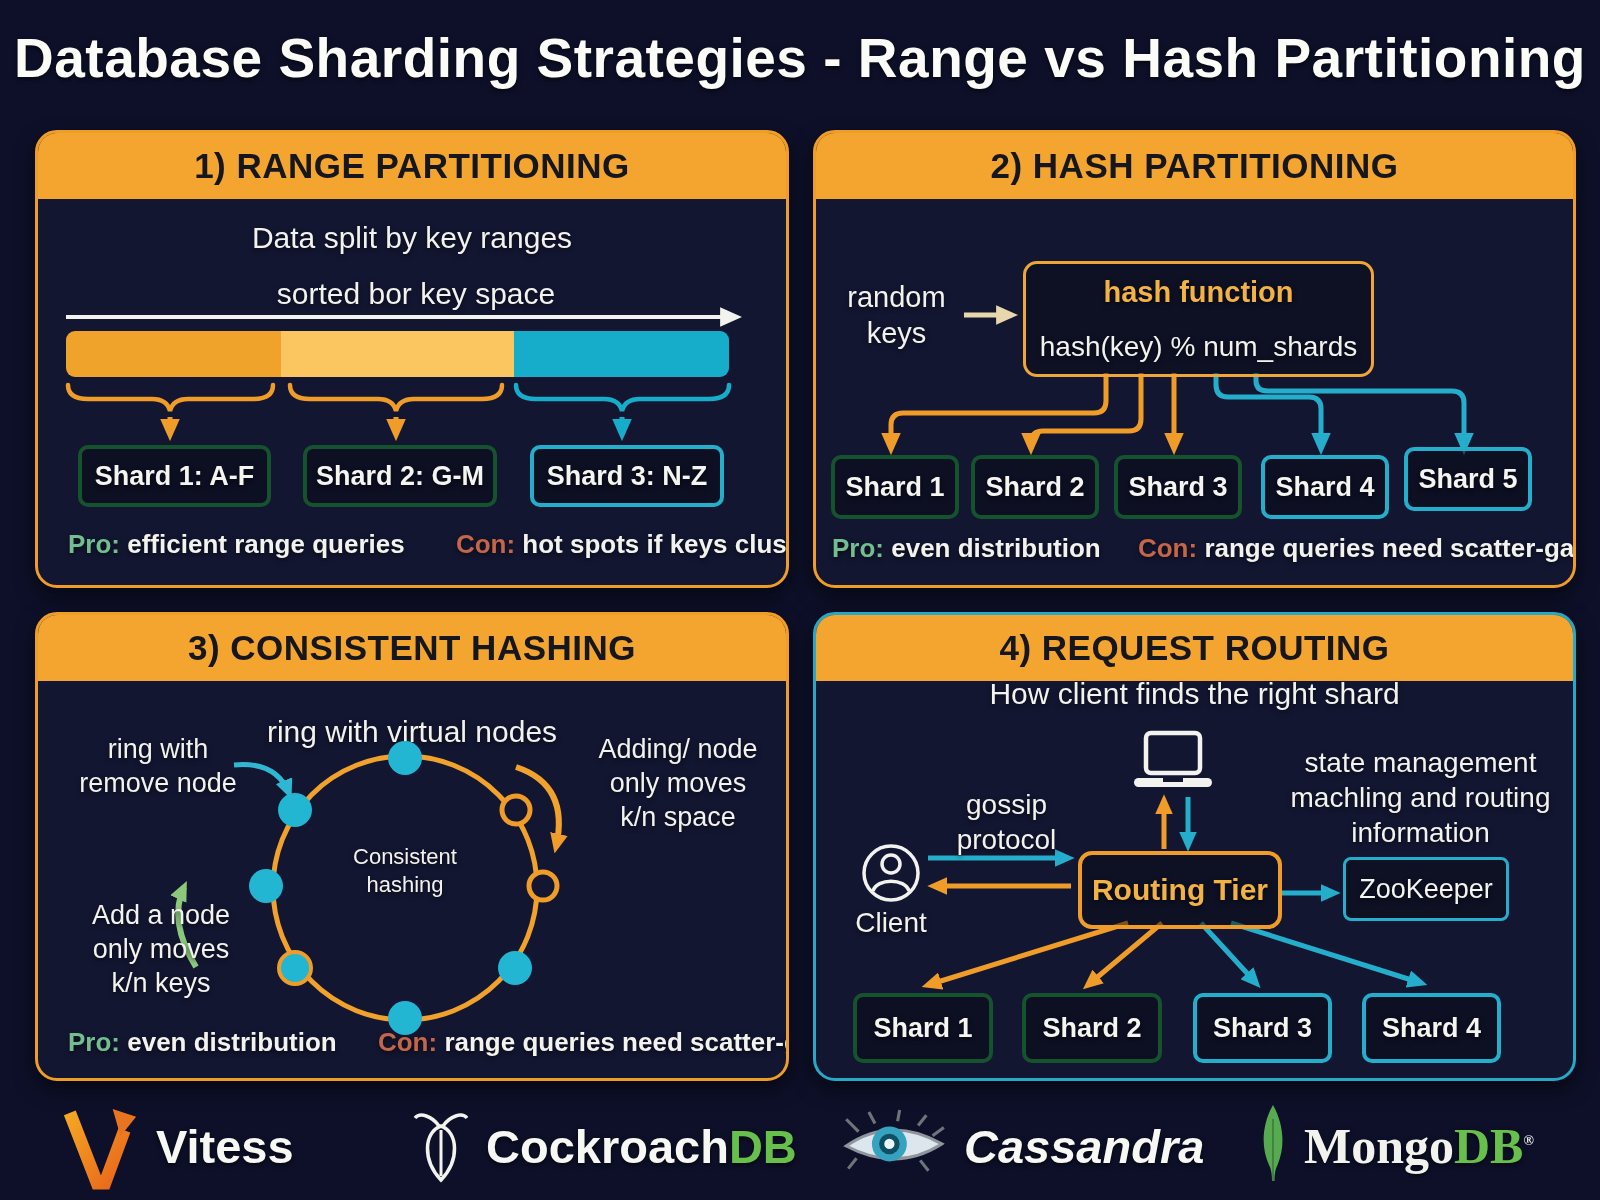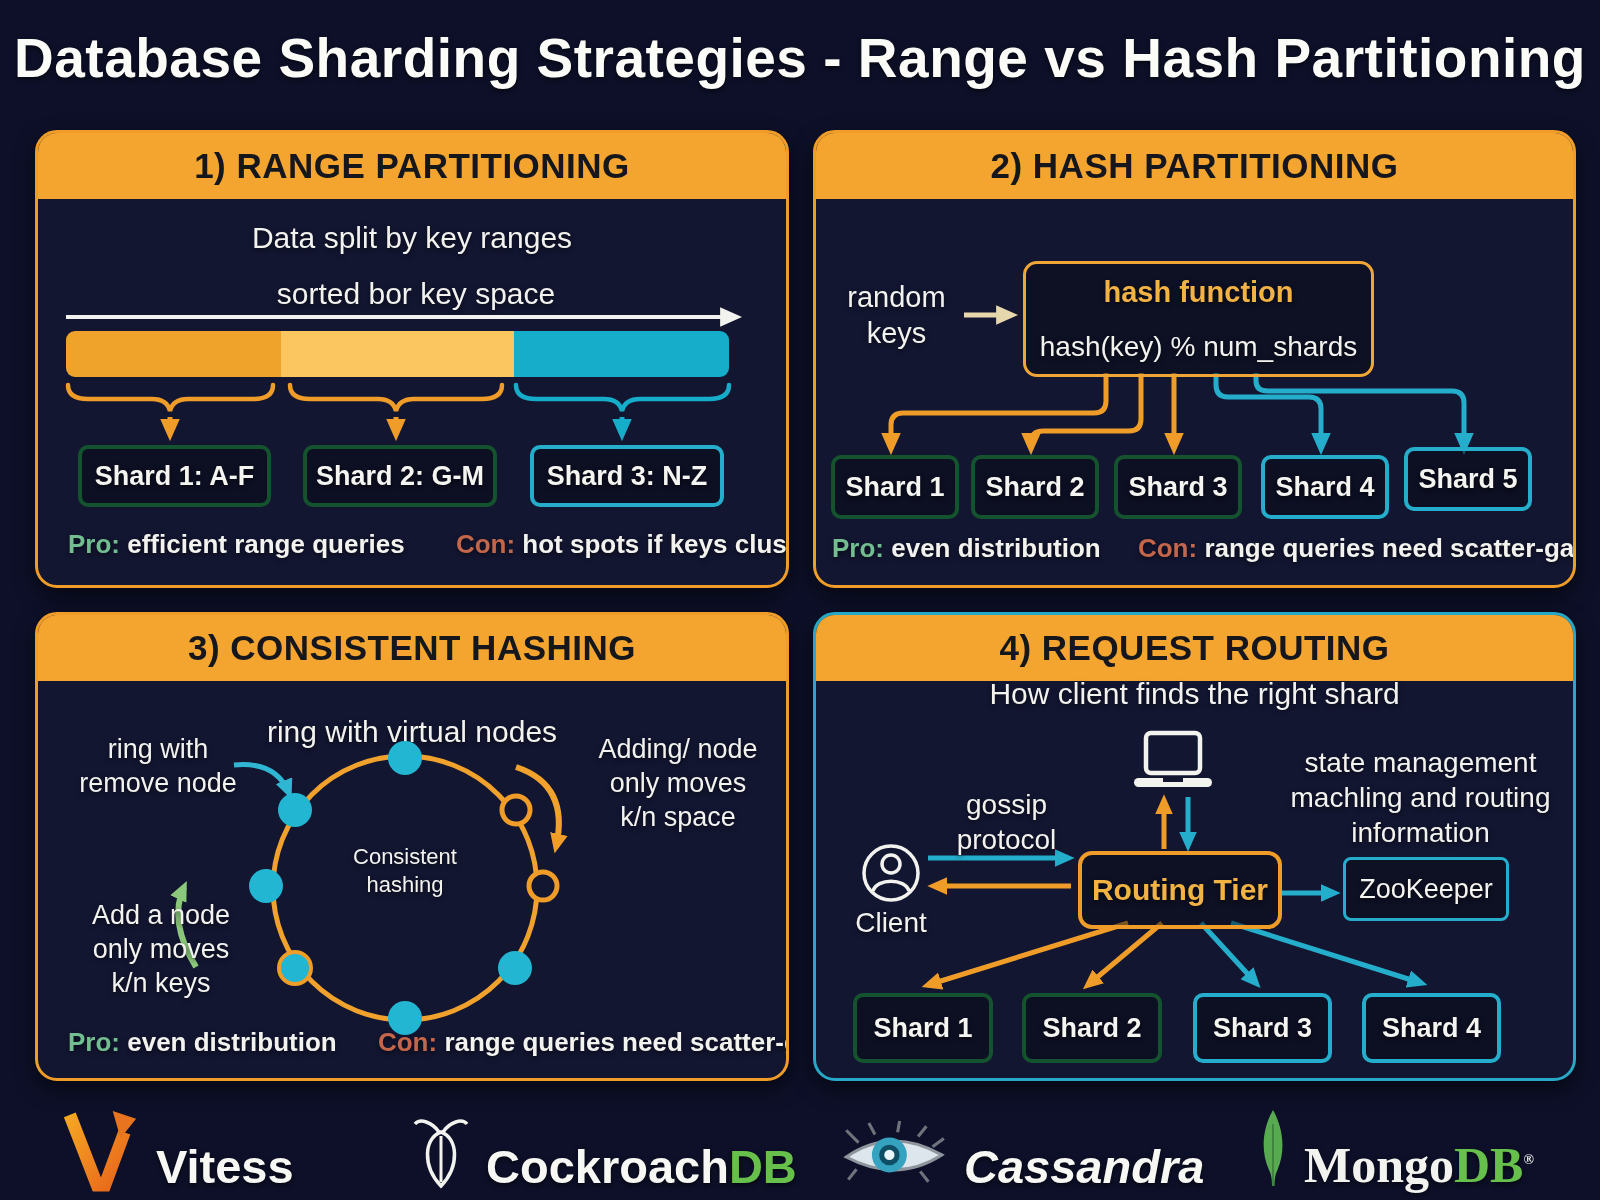--- a/index.html
+++ b/index.html
@@ -28,21 +28,21 @@
   .bar{position:absolute;display:flex;border-radius:9px;overflow:hidden;height:46px;}
   .bar div{height:100%;}
   .hashbox{position:absolute;border:3.5px solid #F0A636;border-radius:14px;background:rgba(9,11,24,.5);
            display:flex;flex-direction:column;align-items:center;justify-content:center;gap:22px;}
   .hb-title{font-size:29px;font-weight:700;color:#F3B244;}
   .hb-formula{font-size:28px;font-weight:500;color:#F2F2EE;}
   .obox{position:absolute;border:4px solid #EF9D28;border-radius:14px;background:rgba(9,11,24,.5);
         display:flex;align-items:center;justify-content:center;font-size:30px;font-weight:700;color:#F3B244;}
   .cbox{position:absolute;border:3px solid #25AECB;border-radius:8px;background:rgba(9,11,24,.5);
         display:flex;align-items:center;justify-content:center;font-size:27px;font-weight:500;color:#F4F4F0;}
-  .flogo{position:absolute;top:1098px;height:96px;display:flex;align-items:flex-end;gap:16px;}
+  .flogo{position:absolute;top:1098px;height:96px;display:flex;align-items:center;gap:16px;}
   .ltext{font-size:47px;font-weight:700;color:#F7F7F4;}
   .green{color:#67C04C;}
   .mongo-text{font-family:"Liberation Serif",serif;font-weight:600;font-size:50px;}
   .reg{font-size:14px;vertical-align:super;color:#E8E8E4;}
 </style>
 </head>
 <body>
 
 <div id="canvas">
 

